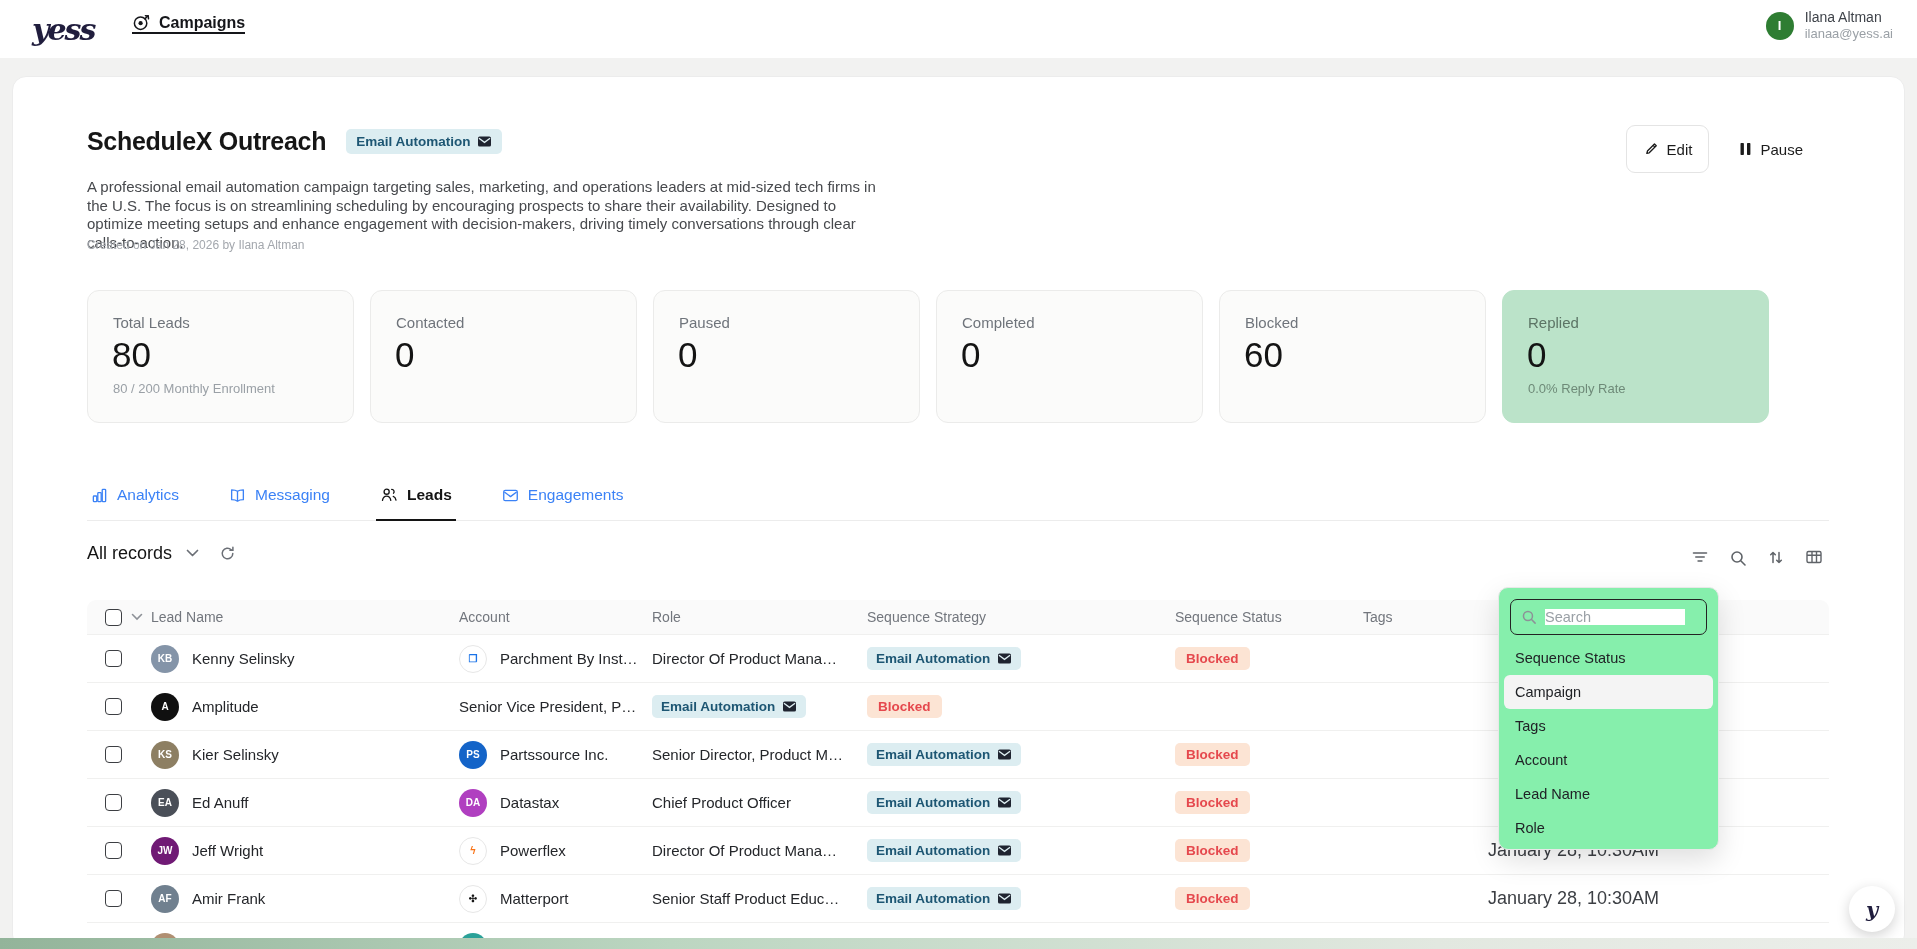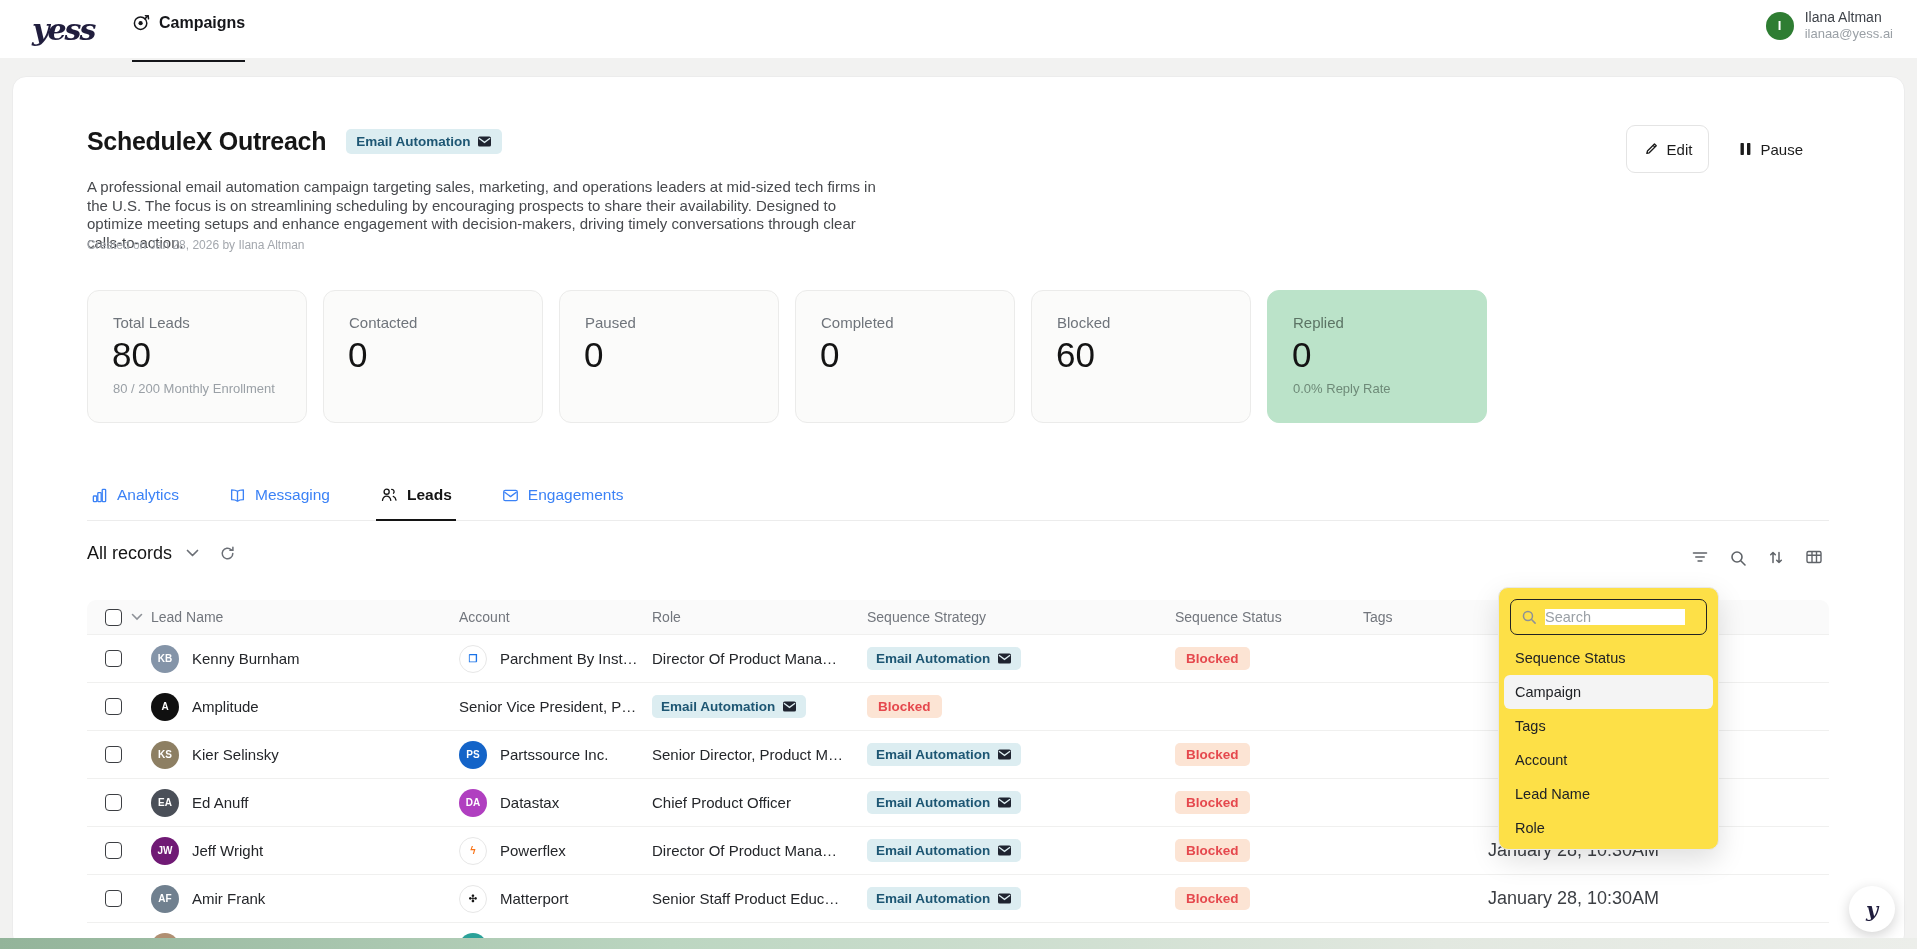--- a/index.html
+++ b/index.html
@@ -3,21 +3,21 @@
 <meta charset="utf-8">
 <style>
   * { margin:0; padding:0; box-sizing:border-box; }
   html,body { width:1917px; height:949px; overflow:hidden; }
   body { font-family:"Liberation Sans", sans-serif; background:#f2f2f1; color:#1a1a1a; position:relative; }
 
   
   .topbar { position:absolute; left:0; top:0; width:1917px; height:58px; background:#fff; }
   .logo { position:absolute; left:30px; top:8px; }
   .nav-item { position:absolute; left:132px; top:14px; display:flex; align-items:center; gap:9px;
-              font-size:16px; font-weight:700; color:#15161a; padding-bottom:28px; border-bottom:2px solid #15161a; cursor:pointer; }
+              font-size:16px; font-weight:700; color:#15161a; padding-bottom:0; border-bottom:2px solid #15161a; cursor:pointer; }
   .userbox { position:absolute; right:24px; top:9px; display:flex; align-items:center; gap:11px; }
   .user-avatar { width:28px; height:28px; border-radius:50%; background:#2e7d32; color:#fff; font-size:13px;
                  display:flex; align-items:center; justify-content:center; font-weight:600; }
   .user-name { font-size:14px; color:#3f434a; line-height:17px; }
   .user-email { font-size:13px; color:#9aa0a6; line-height:16px; }
 
   
   .card { position:absolute; left:12px; top:76px; width:1893px; height:873px; background:#fff;
           border-radius:14px; border:1px solid #ececec; overflow:hidden; }
 
@@ -29,21 +29,21 @@
   .actions { position:absolute; right:85px; top:48px; display:flex; align-items:center; gap:14px; }
   .btn { display:flex; align-items:center; gap:8px; font-size:15px; font-weight:500; color:#1c1c1c;
          height:48px; padding:0 16px; border-radius:9px; background:#fff; border:1px solid #e4e4e4; cursor:pointer; }
   .btn.ghost { border:none; background:transparent; }
 
   .description { position:absolute; left:74px; top:101px; width:795px; font-size:15px; line-height:18.5px; color:#47494d; }
   .created { position:absolute; left:74px; top:161px; font-size:12px; color:#a3a7ad; }
 
   
   .stats { position:absolute; left:74px; top:213px; width:1742px; display:flex; gap:16px; }
-  .stat-card { width:220px; height:133px; background:#fbfbfa; border:1px solid #ebebea; border-radius:12px; position:relative; }
+  .stat-card { width:267px; height:133px; background:#fbfbfa; border:1px solid #ebebea; border-radius:12px; position:relative; }
   .stat-card .lbl { position:absolute; left:25px; top:23px; font-size:15px; color:#6f747b; }
   .stat-card .val { position:absolute; left:24px; top:44px; font-size:35px; font-weight:500; color:#141414; }
   .stat-card .sub { position:absolute; left:25px; top:90px; font-size:13px; color:#9aa0a6; }
   .stat-card.green { background:#bbe3c9; border-color:#bbe3c9; }
   .stat-card.green .lbl { color:#5c7465; }
   .stat-card.green .sub { color:#6e8a78; }
 
   
   .tabs { position:absolute; left:74px; top:407px; width:1742px; display:flex; gap:42px; border-bottom:1px solid #ececec; height:37px; }
   .tab { display:flex; align-items:center; gap:9px; font-size:15.5px; color:#3b82f6; cursor:pointer; padding:0 4px 14px 4px; }
@@ -70,21 +70,21 @@
   .logo-circle { width:28px; height:28px; border-radius:50%; font-size:10px; font-weight:700;
             display:flex; align-items:center; justify-content:center; flex:none; }
   .truncate { white-space:nowrap; overflow:hidden; text-overflow:ellipsis; padding-right:14px; }
   .badge-strategy { display:inline-flex; align-items:center; gap:7px; background:#dcedf1; color:#1d5673;
                     font-size:13.5px; font-weight:700; padding:4px 9px; border-radius:5px; }
   .badge-status { display:inline-block; background:#fce4d4; color:#e5484d; font-size:13.5px; font-weight:700;
                   padding:4px 11px; border-radius:5px; }
   .date-cell { font-size:18px; color:#3c3f44; }
 
   
-  .dropdown { position:absolute; left:1498px; top:587px; width:221px; height:263px; background:#fde047;
+  .dropdown { position:absolute; left:1498px; top:587px; width:221px; height:263px; background:#86efac;
               border:1px solid #e8e8e8; border-radius:10px; box-shadow:0 10px 28px rgba(0,0,0,.13); z-index:40; }
   .dd-search { margin:11px 11px 6px 11px; height:36px; border:1.7px solid #232323; border-radius:7px;
                display:flex; align-items:center; gap:8px; padding:0 10px; color:#8d9197; }
   .dd-search input { border:none; outline:none; font-size:14.5px; width:140px; font-family:"Liberation Sans",sans-serif; color:#1a1a1a; }
   .dd-search input::placeholder { color:#9aa0a6; }
   .dd-item { height:34px; margin:0 5px; display:flex; align-items:center; padding-left:11px; font-size:14.5px;
              color:#202226; border-radius:6px; cursor:pointer; }
   .dd-item.hl { background:#f4f4f4; }
 
   
@@ -294,21 +294,21 @@
         <div class="hc">Sequence Status</div>
         <div class="hc">Tags</div>
       </div>
     <div id="tbody">
         <div class="tgrid trow">
           <div class="cbcell">
             <div class="cb"></div>
           </div>
           <div class="lead-cell">
             <div class="avatar" style="background: rgb(132, 148, 168);">KB</div>
-            <div class="truncate">Kenny Burnham</div>
+            <div class="truncate">Kenny Selinsky</div>
           </div>
           <div class="acct-cell">
             <div class="logo-circle" style="background: rgb(255, 255, 255); color: rgb(26, 115, 232); border: 1px solid rgb(231, 231, 231);">❐</div>
             <div class="truncate">Parchment By Instruc</div>
           </div>
           <div class="truncate">Director Of Product Mana…</div>
           <div><div class="badge-strategy">
               <div>Email Automation</div>
               <div>
                 <svg width="15" height="13" viewBox="0 0 16 14">

